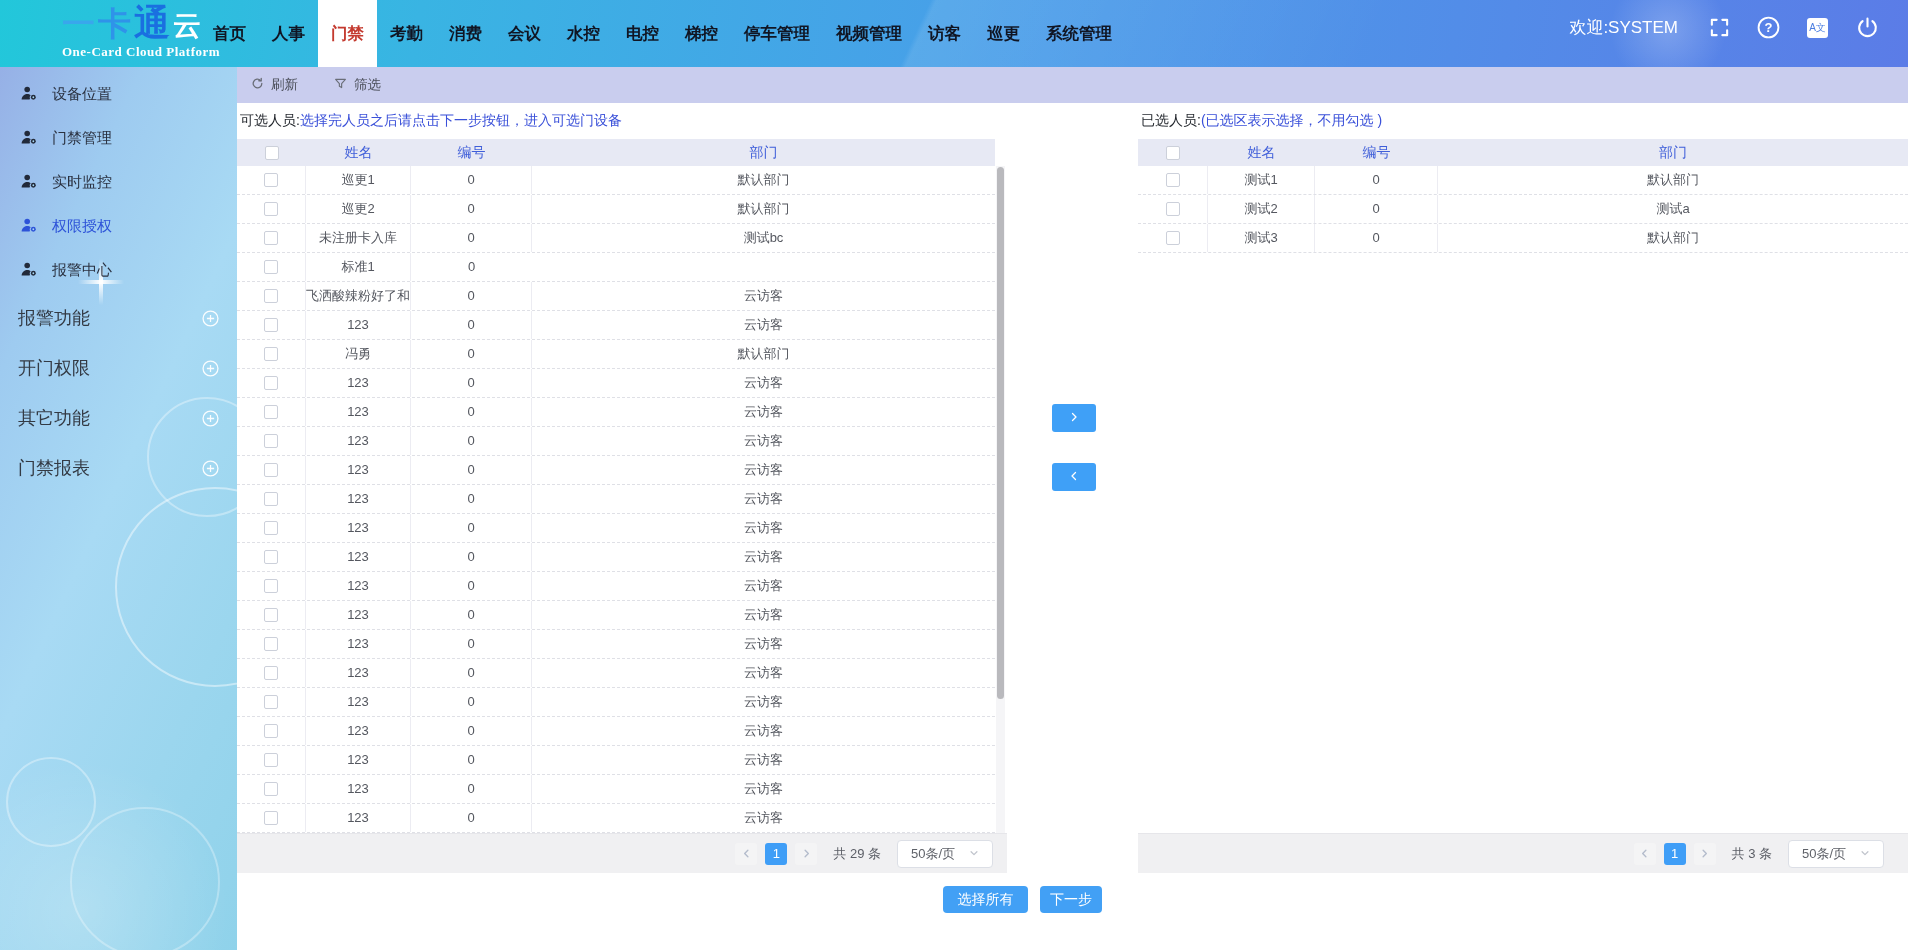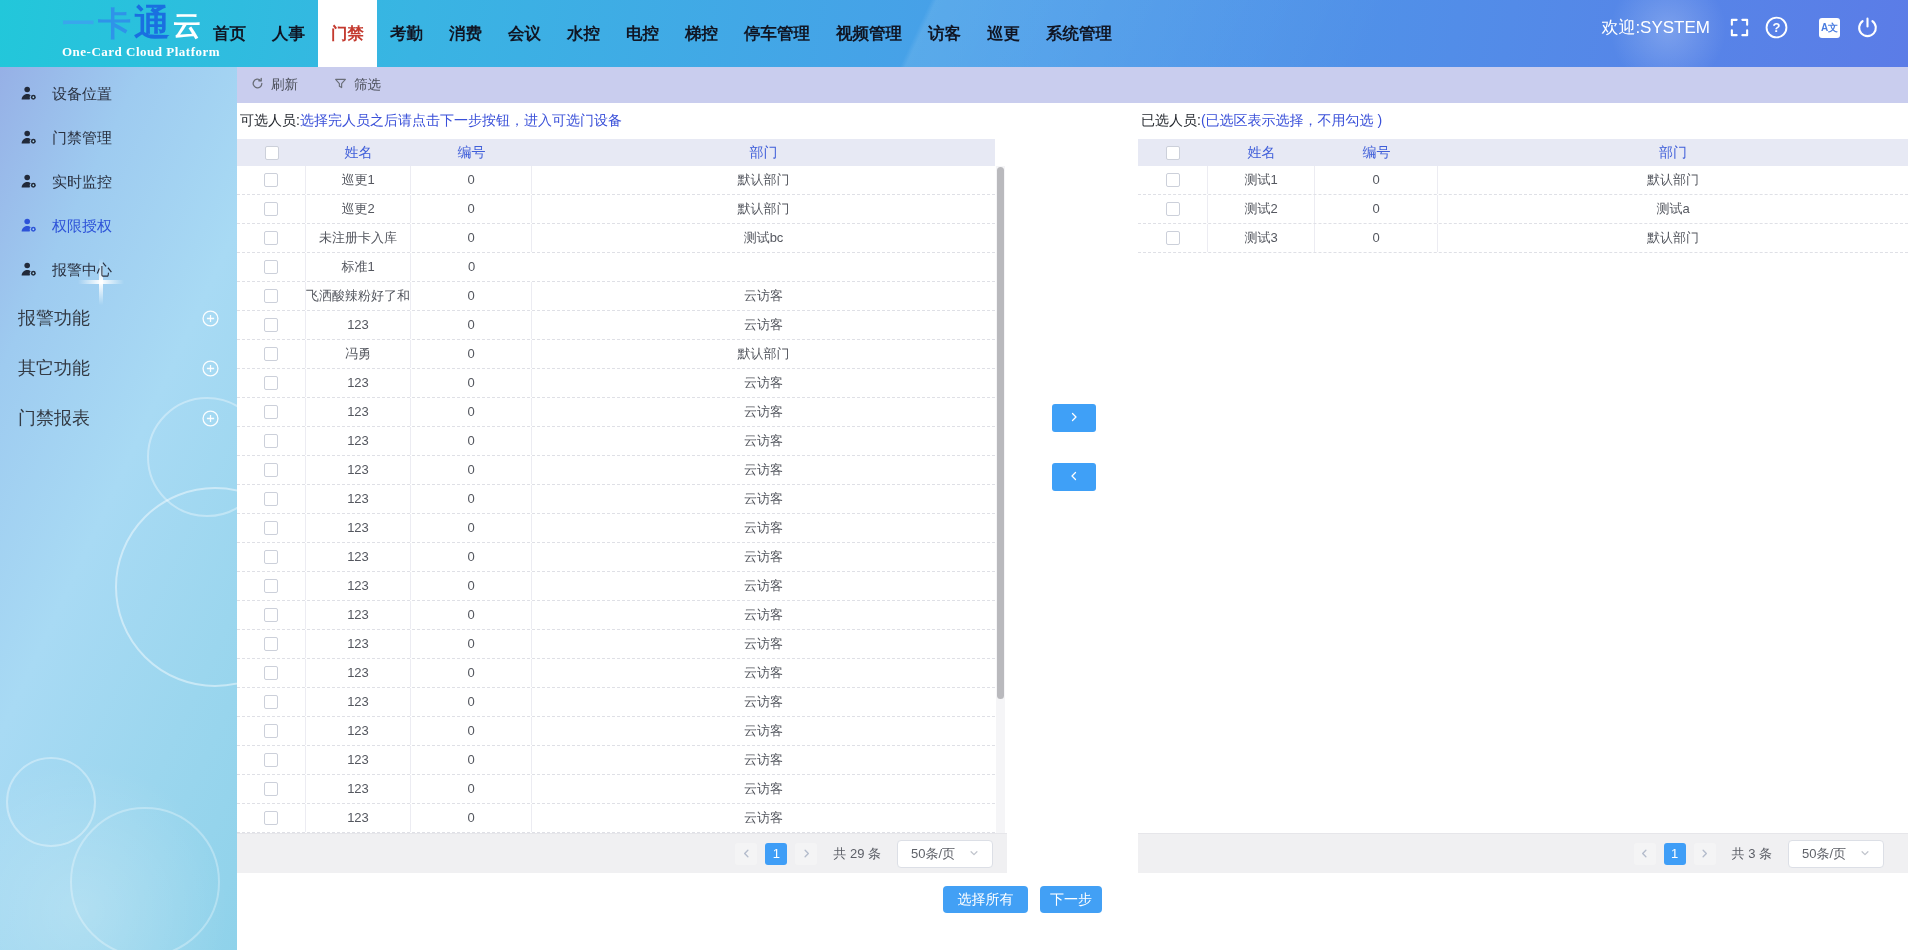--- a/index.html
+++ b/index.html
@@ -17,25 +17,25 @@
   #logo { position:absolute; left:62px; top:5px; line-height:1; }
   .logo-cn { font-size:33px; font-weight:bold; letter-spacing:3px; }
   .logo-cn .c1 { color:#39a7ec; } .logo-cn .c2 { color:#2f93e9; }
   .logo-cn .c3 { color:#1a6fe0; font-size:36px; } .logo-cn .c4 { color:#ffffff; font-size:28px; }
   .logo-en { font-family:"Liberation Serif","DejaVu Serif",serif; font-weight:bold;
     color:#fff; font-size:13px; margin-top:4px; letter-spacing:.5px; }
   #nav { position:absolute; left:200px; top:0; height:76px; display:flex; list-style:none; }
   .nav-item { height:67px; line-height:67px; padding:0 13px; font-size:16.5px; font-weight:600;
     color:#101523; cursor:pointer; white-space:nowrap; }
   .nav-item.active { background:#ffffff; color:#c43a2f; }
-  #hdr-right { position:absolute; right:28px; top:0; height:55px; display:flex; align-items:center; gap:15px; }
+  #hdr-right { position:absolute; right:28px; top:0; height:55px; display:flex; align-items:center; gap:27px; }
   .welcome { color:#fff; font-size:17px; margin-right:4px; }
   .hicon { display:flex; align-items:center; justify-content:center; cursor:pointer; }
   .trans-box { width:21px; height:20px; background:#fff; border-radius:3px; color:#4a7de0;
-    font-size:10px; font-weight:bold; display:flex; align-items:center; justify-content:center;margin-left:16px; }
+    font-size:10px; font-weight:normal; display:flex; align-items:center; justify-content:center; }
 
   
   #sidebar { position:absolute; left:0; top:67px; width:237px; height:883px; overflow:hidden;
     background:linear-gradient(115deg,#96b0e6 0%,#9ecbf0 22%,#a8daf4 48%,#9bd6ee 75%,#8fd2ea 100%); }
   .bubble { position:absolute; border-radius:50%; }
   .b1 { width:200px; height:200px; border:2px solid rgba(255,255,255,.45); right:-78px; top:420px; }
   .b2 { width:120px; height:120px; border:2px solid rgba(255,255,255,.35); right:-30px; top:330px; }
   .b3 { width:300px; height:300px; background:radial-gradient(circle, rgba(255,255,255,.22), rgba(255,255,255,0) 70%); left:-70px; bottom:-110px; }
   .b4 { width:90px; height:90px; border:2px solid rgba(255,255,255,.35); left:6px; top:690px; }
   .b5 { width:150px; height:150px; border:2px solid rgba(255,255,255,.30); left:70px; top:740px; }
@@ -250,20 +250,29 @@
         <div class="side-group">
           <span>报警功能</span>
           <span class="cplus">
             <svg width="17" height="17" viewBox="0 0 16 16" fill="none" stroke="#fff" stroke-width="1.2">
               <circle cx="8" cy="8" r="7"></circle>
               <path d="M8 4.6v6.8M4.6 8h6.8"></path>
             </svg>
           </span>
         </div>
 
+        <div class="side-group">
+          <span>开门权限</span>
+          <span class="cplus">
+            <svg width="17" height="17" viewBox="0 0 16 16" fill="none" stroke="#fff" stroke-width="1.2">
+              <circle cx="8" cy="8" r="7"></circle>
+              <path d="M8 4.6v6.8M4.6 8h6.8"></path>
+            </svg>
+          </span>
+        </div>
 
         <div class="side-group">
           <span>其它功能</span>
           <span class="cplus">
             <svg width="17" height="17" viewBox="0 0 16 16" fill="none" stroke="#fff" stroke-width="1.2">
               <circle cx="8" cy="8" r="7"></circle>
               <path d="M8 4.6v6.8M4.6 8h6.8"></path>
             </svg>
           </span>
         </div>

